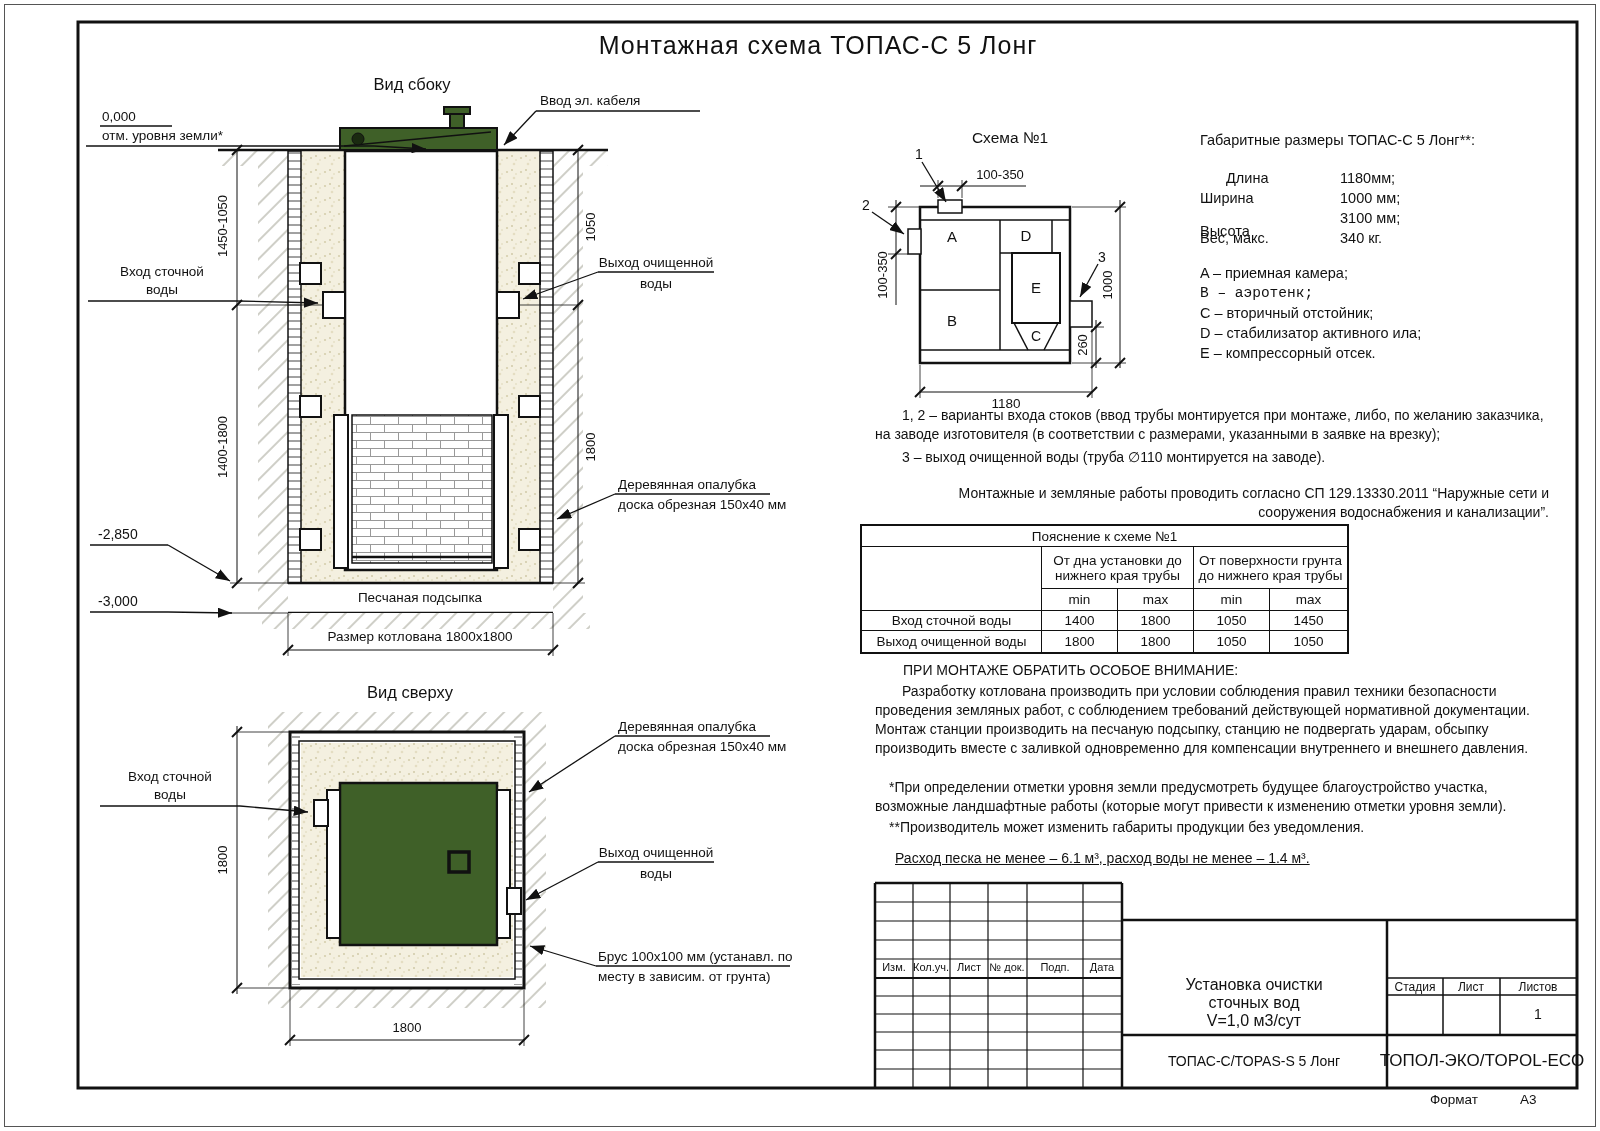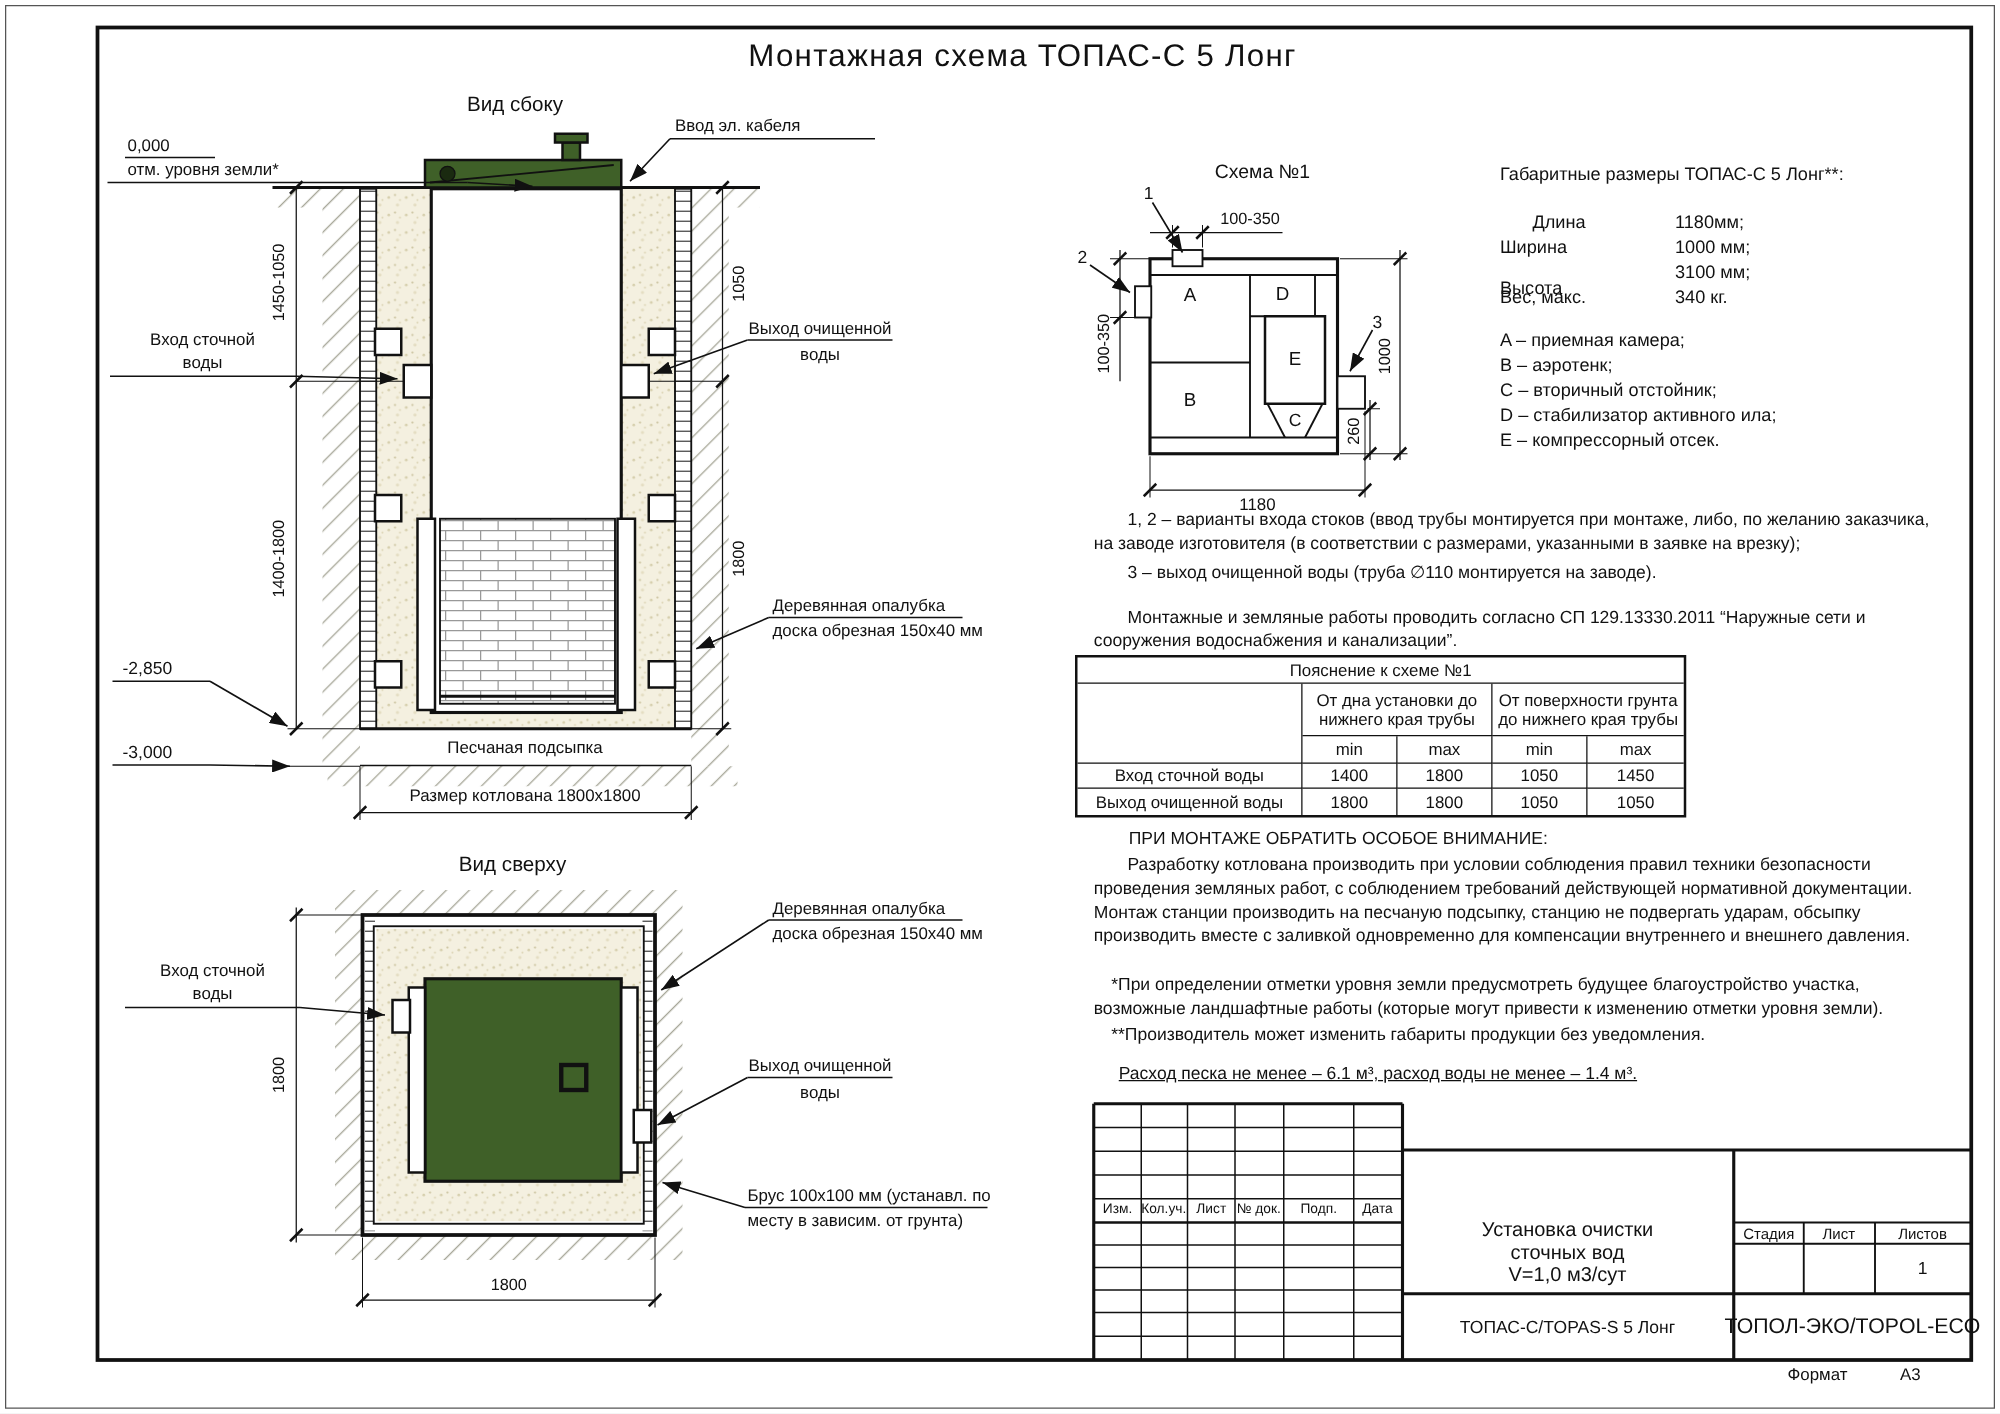--- a/index.html
+++ b/index.html
@@ -306,28 +306,28 @@
   <div class="t fs15" style="left:1200px; top:131px;">Габаритные размеры ТОПАС-С 5 Лонг**:</div>
   <div class="t fs15" style="left:1226px; top:169px;">Длина</div>
   <div class="t fs15" style="left:1340px; top:169px;">1180мм;</div>
   <div class="t fs15" style="left:1200px; top:189px;">Ширина</div>
   <div class="t fs15" style="left:1340px; top:189px;">1000 мм;</div>
   <div class="t fs15" style="left:1200px; top:222px;">Высота</div>
   <div class="t fs15" style="left:1340px; top:209px;">3100 мм;</div>
   <div class="t fs15" style="left:1200px; top:229px;">Вес, макс.</div>
   <div class="t fs15" style="left:1340px; top:229px;">340 кг.</div>
   <div class="t fs15" style="left:1200px; top:264px;">A – приемная камера;</div>
-  <div class="t fs15" style="left:1200px; top:284px;">B – аэротенк;</div>
+  <div class="t fs15" style="left:1200px; top:284px;font-family:Liberation Mono, monospace;">B – аэротенк;</div>
   <div class="t fs15" style="left:1200px; top:304px;">C – вторичный отстойник;</div>
   <div class="t fs15" style="left:1200px; top:324px;">D – стабилизатор активного ила;</div>
   <div class="t fs15" style="left:1200px; top:344px;">E – компрессорный отсек.</div>
 
   <div class="t para ind fs14" style="left:875px; top:406px; width:674px;">1, 2 – варианты входа  стоков (ввод трубы монтируется при монтаже, либо, по желанию заказчика, на заводе изготовителя (в соответствии с размерами, указанными в заявке на врезку);</div>
   <div class="t para ind fs14" style="left:875px; top:448px; width:674px;">3 – выход очищенной воды (труба ∅110 монтируется на заводе).</div>
-  <div class="t para ind fs14" style="left:875px; top:484px; width:674px;">Монтажные и земляные работы проводить согласно СП 129.13330.2011 “Наружные сети и сооружения водоснабжения и канализации”.</div>
+  <div class="t para ind fs14" style="left:875px; top:484px; width:674px;text-align:right;">Монтажные и земляные работы проводить согласно СП 129.13330.2011 “Наружные сети и сооружения водоснабжения и канализации”.</div>
 
   <div class="expl">
     <div style="grid-column:1/6; grid-row:1;" class="lastc">Пояснение к схеме №1</div>
     <div style="grid-column:1; grid-row:2/4;"></div>
     <div style="grid-column:2/4; grid-row:2;" class="pre">От дна установки до
 нижнего края трубы</div>
     <div style="grid-column:4/6; grid-row:2;" class="pre lastc">От поверхности грунта
 до нижнего края трубы</div>
     <div style="grid-column:2; grid-row:3;">min</div>
     <div style="grid-column:3; grid-row:3;">max</div>

